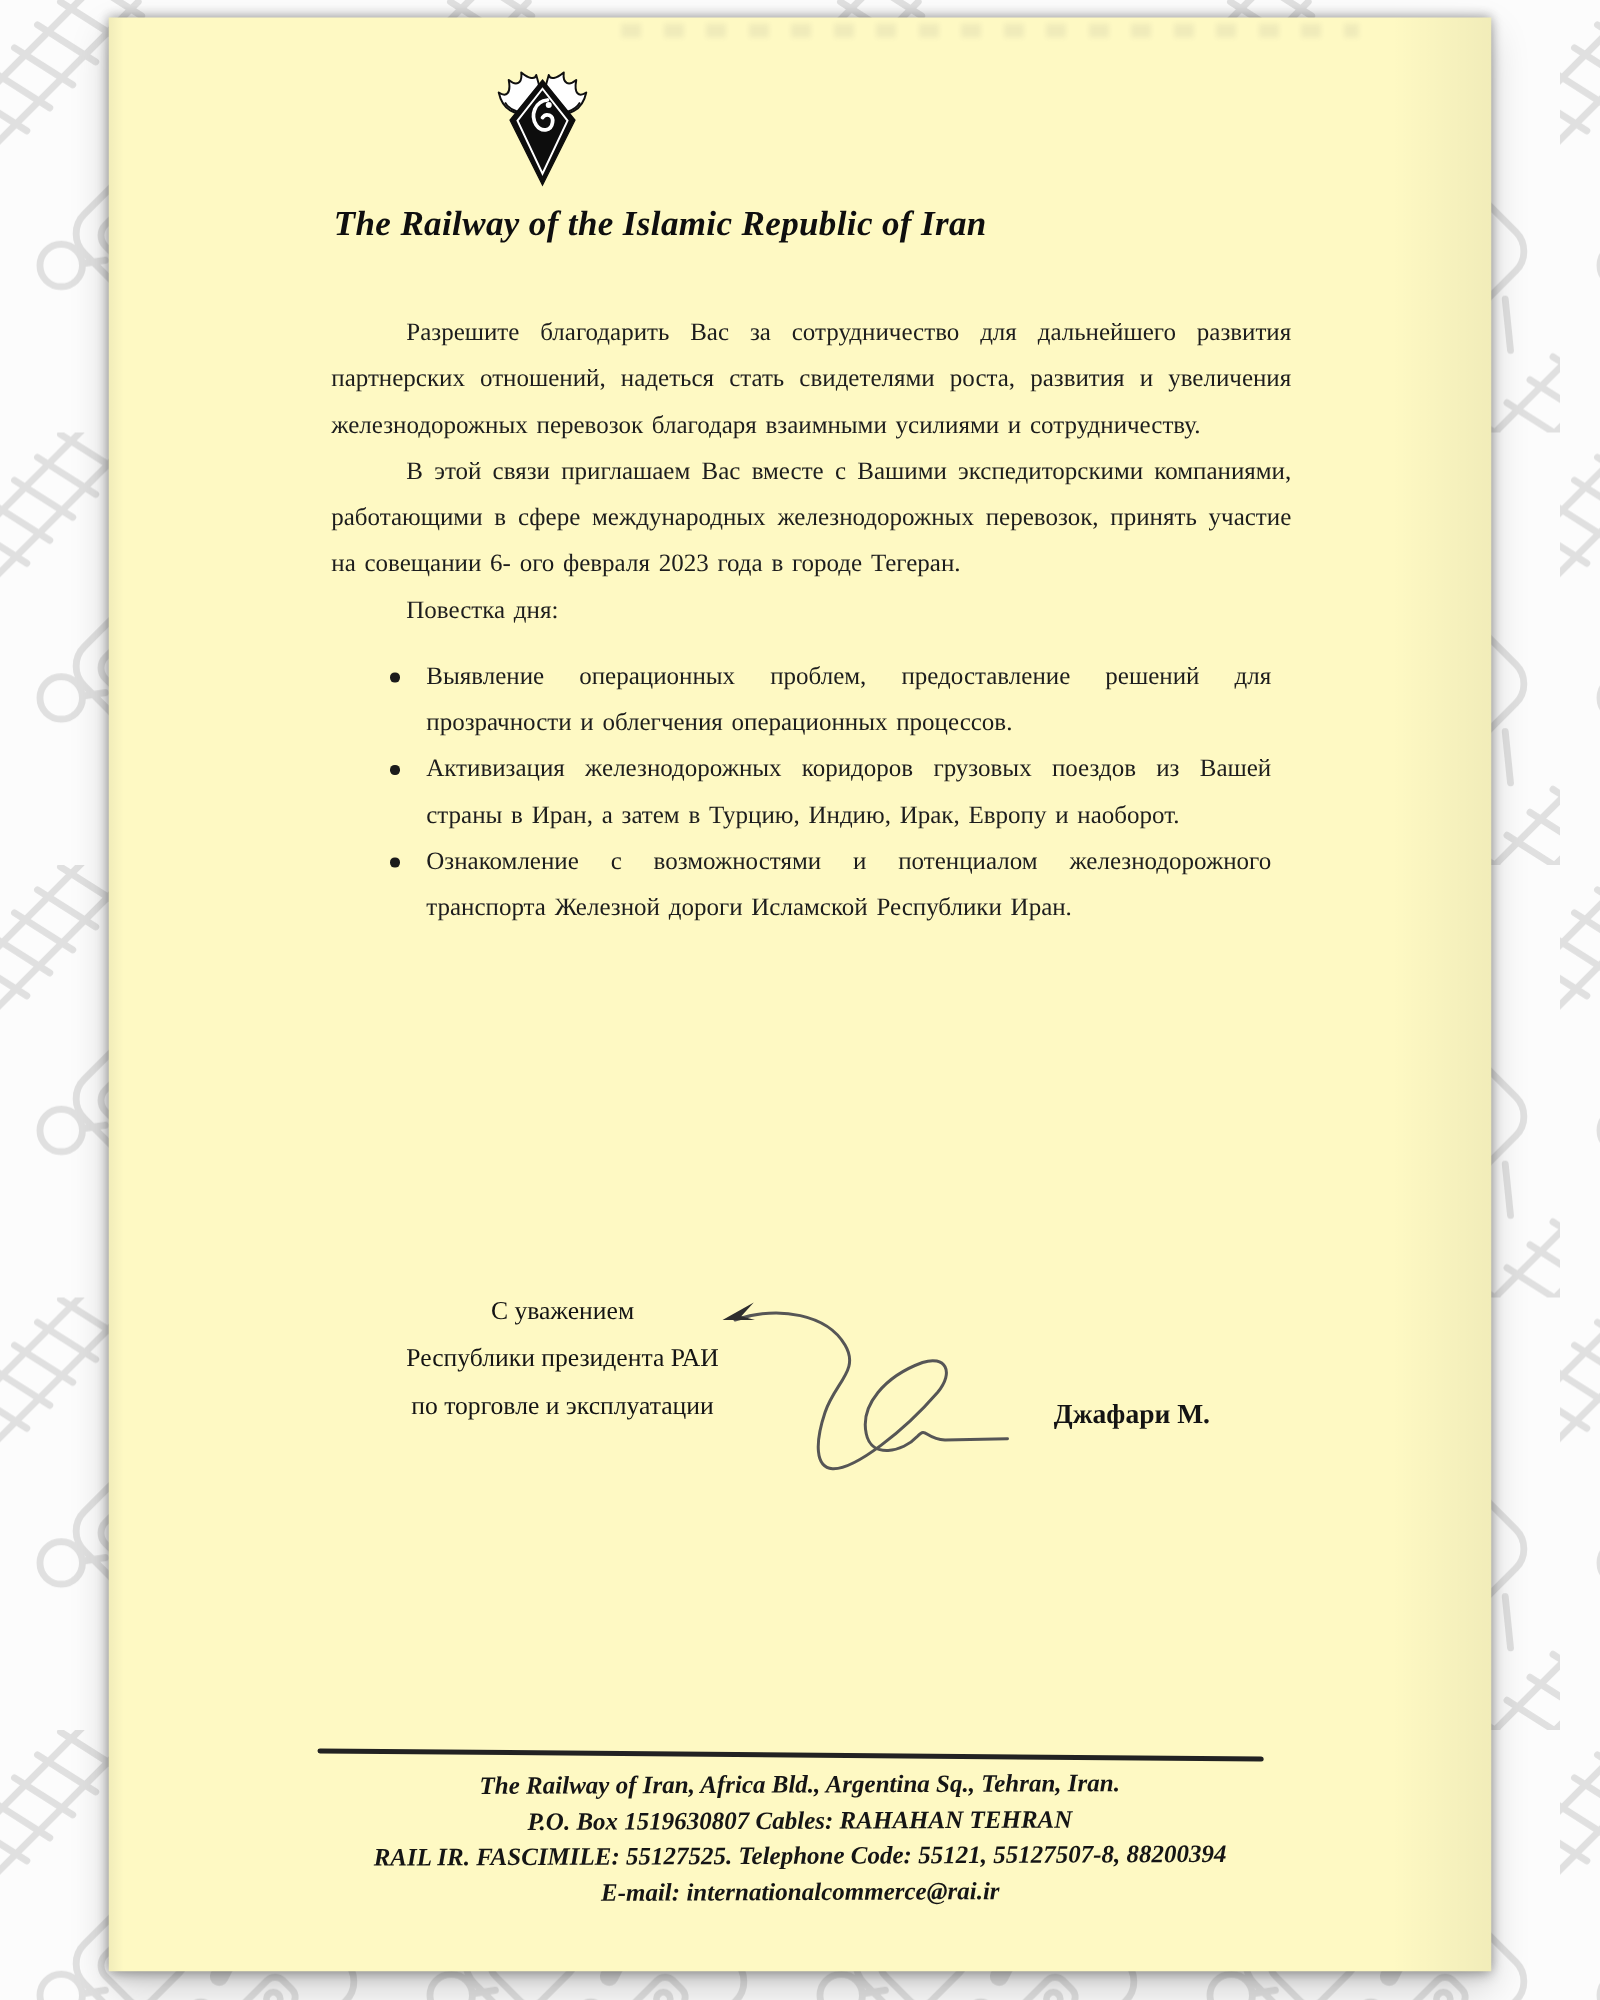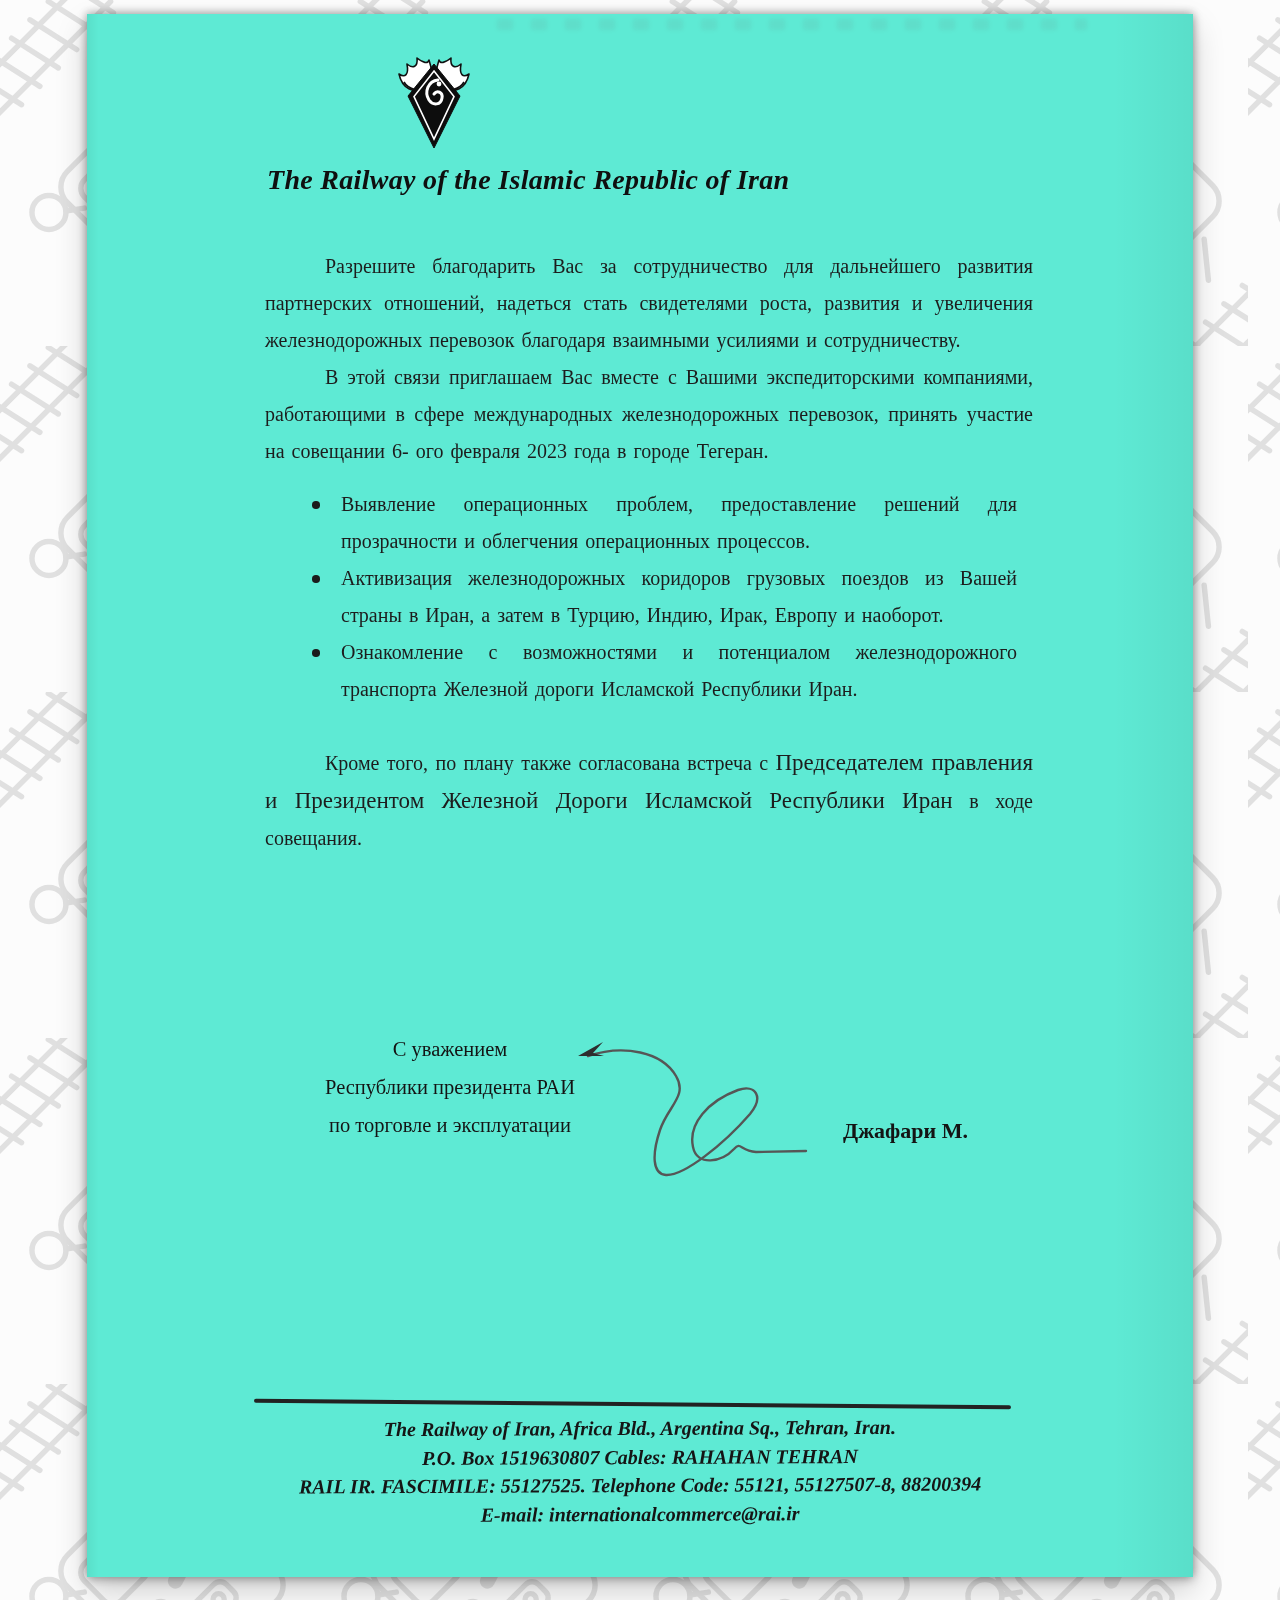--- a/index.html
+++ b/index.html
@@ -14,21 +14,21 @@
   
   .bg-pattern {
     position:absolute; left:0; top:0; width:1280px; height:1600px;
     z-index:0;
   }
 
   
   .page {
     position:absolute; left:87px; top:14px;
     width:1106px; height:1563px;
-    background:#5eead4;
+    background:#fef9c3;
     z-index:1;
     box-shadow:0 2px 10px rgba(0,0,0,.30), 0 14px 30px rgba(0,0,0,.18), 0 -2px 8px rgba(0,0,0,.18);
   }
   .page::after { 
     content:""; position:absolute; right:0; top:0; bottom:0; width:80px;
     background:linear-gradient(to right, rgba(0,0,0,0), rgba(0,0,0,0.05));
     pointer-events:none;
   }
   .page::before { 
     content:""; position:absolute; left:0; top:0; bottom:0; width:12px;
@@ -143,26 +143,26 @@
 
     <path d="M42 26 C 32 27, 28 38, 33 46 C 37 52, 45 51, 46 44 C 47 38, 41 36, 38 40" fill="none" stroke="#ffffff" stroke-width="3" stroke-linecap="round"></path>
     <circle cx="43" cy="30" r="2.4" fill="#ffffff"></circle>
   </svg>
 
   <div class="org-title">The Railway of the Islamic Republic of Iran</div>
 
   <div class="letter-body">
     <p>Разрешите благодарить Вас за сотрудничество для дальнейшего развития партнерских отношений, надеться стать свидетелями роста, развития и увеличения железнодорожных перевозок благодаря взаимными усилиями и сотрудничеству.</p>
     <p>В этой связи приглашаем Вас вместе с Вашими экспедиторскими компаниями, работающими в сфере международных железнодорожных перевозок, принять участие на совещании 6- ого февраля 2023 года в городе Тегеран.</p>
+    <div class="agenda-label">Повестка дня:</div>
     <ul class="agenda-list">
       <li>Выявление операционных проблем, предоставление решений для прозрачности и облегчения операционных процессов.</li>
       <li>Активизация железнодорожных коридоров грузовых поездов из Вашей страны в Иран, а затем в Турцию, Индию, Ирак, Европу и наоборот.</li>
       <li>Ознакомление с возможностями и потенциалом железнодорожного транспорта Железной дороги Исламской Республики Иран.</li>
     </ul>
-    <p class="after-gap"><span>Кроме того, по плану также согласована встреча с </span><span class="emph-big">Председателем правления и Президентом Железной Дороги Исламской Республики Иран</span><span> в ходе совещания.</span></p>
   </div>
 
   <div class="sig-block">
     <div>С уважением</div>
     <div>Республики президента РАИ</div>
     <div>по торговле и эксплуатации</div>
   </div>
 
   <svg class="sig-scribble" viewBox="0 0 270 165" xmlns="http://www.w3.org/2000/svg">
     <path d="M46 34 C 82 22, 120 30, 134 54 C 146 74, 126 84, 118 108

